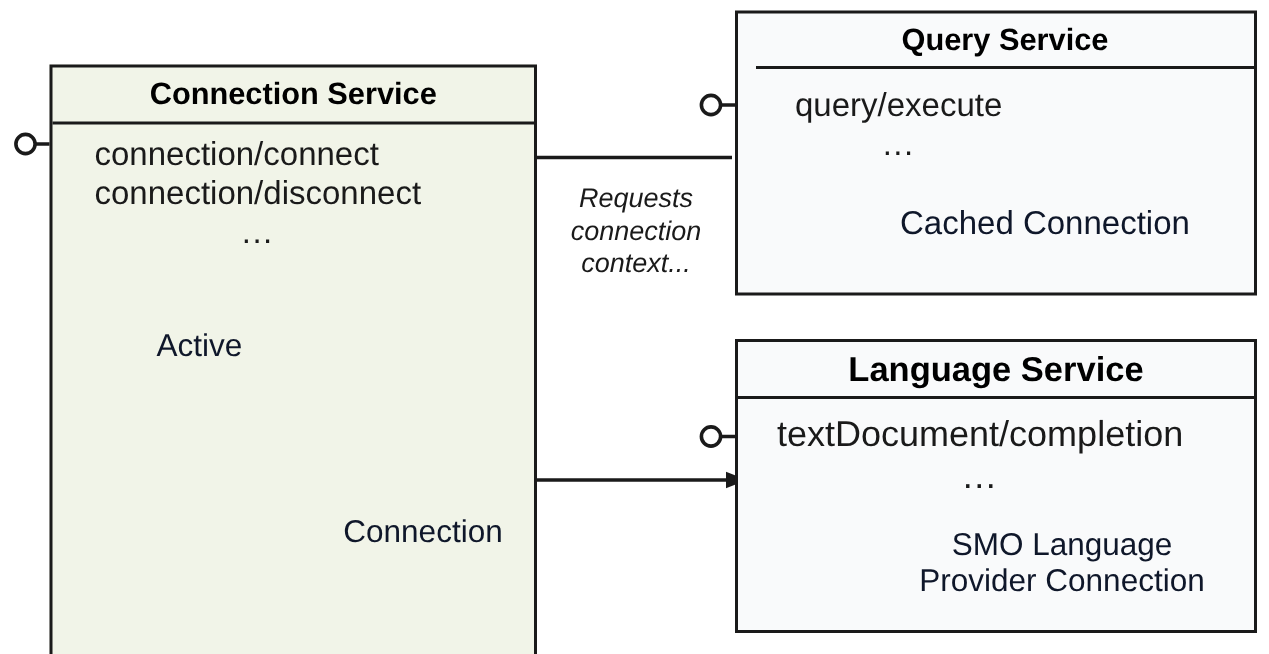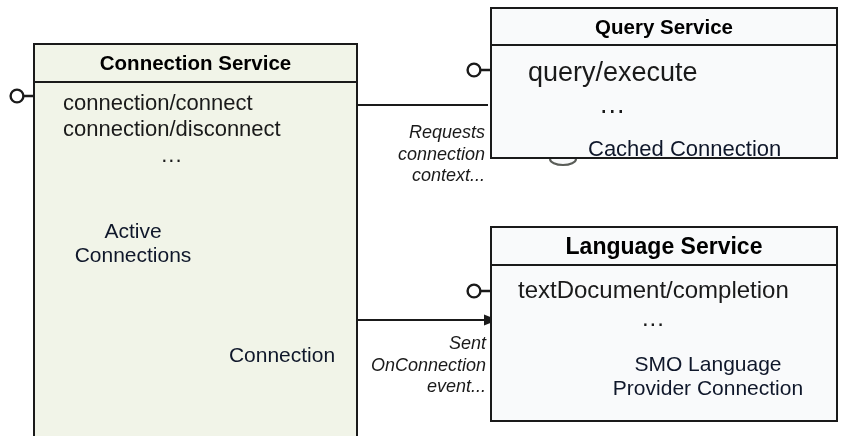--- a/index.html
+++ b/index.html
@@ -69,21 +69,21 @@
     text-align: center;
     line-height: 1.16;
   }
   .caption span { display: block; }
 
   
   .edge-label {
     position: absolute;
     font-style: italic;
     color: #1a1a1a;
-    text-align: right;
+    text-align: center;
     line-height: 1.2;
     white-space: nowrap;
   }
   .edge-label span { display: block; }
 </style>
 </head>
 <body>
 
 <div id="canvas">
 
@@ -157,35 +157,34 @@
     <div class="comp-body">
 
       <div class="op-list" style="left:28px; top:7px; font-size:22px;">
         <span class="op-line">connection/connect</span>
         <span class="op-line">connection/disconnect</span>
         <span class="op-ellipsis">...</span>
       </div>
 
       <div class="caption" style="left:12px; top:136px; width:172px; font-size:21px;">
         <span>Active</span>
-        <span>Connections</span>
       </div>
 
       <div class="caption" style="left:168px; top:260px; width:158px; font-size:21px;">
         <span>Connection</span>
       </div>
 
     </div>
   </div>
 
-  <div class="component plain" style="left:490px; top:7px; width:348px; height:152px;">
+  <div class="component plain" style="left:490px; top:7px; width:348px; height:190px;padding-left:12px;">
     <div class="comp-header" style="height:37px; font-size:20.5px;">Query Service</div>
     <div class="comp-body">
 
-      <div class="op-list" style="left:36px; top:11px; font-size:27px;">
+      <div class="op-list" style="left:26px; top:11px; font-size:22px;">
         <span class="op-line">query/execute</span>
         <span class="op-ellipsis">...</span>
       </div>
 
       <div class="caption" style="left:96px; top:90px; width:230px; font-size:22px; text-align:left;">
         <span>Cached Connection</span>
       </div>
 
     </div>
   </div>
@@ -206,19 +205,14 @@
 
     </div>
   </div>
 
   <div class="edge-label" style="left:363px; top:122px; width:122px; font-size:18px;">
     <span>Requests</span>
     <span>connection</span>
     <span>context...</span>
   </div>
 
-  <div class="edge-label" style="left:358px; top:333px; width:128px; font-size:18px;">
-    <span>Sent</span>
-    <span>OnConnection</span>
-    <span>event...</span>
-  </div>
 
 </div>
 
 </body></html>

